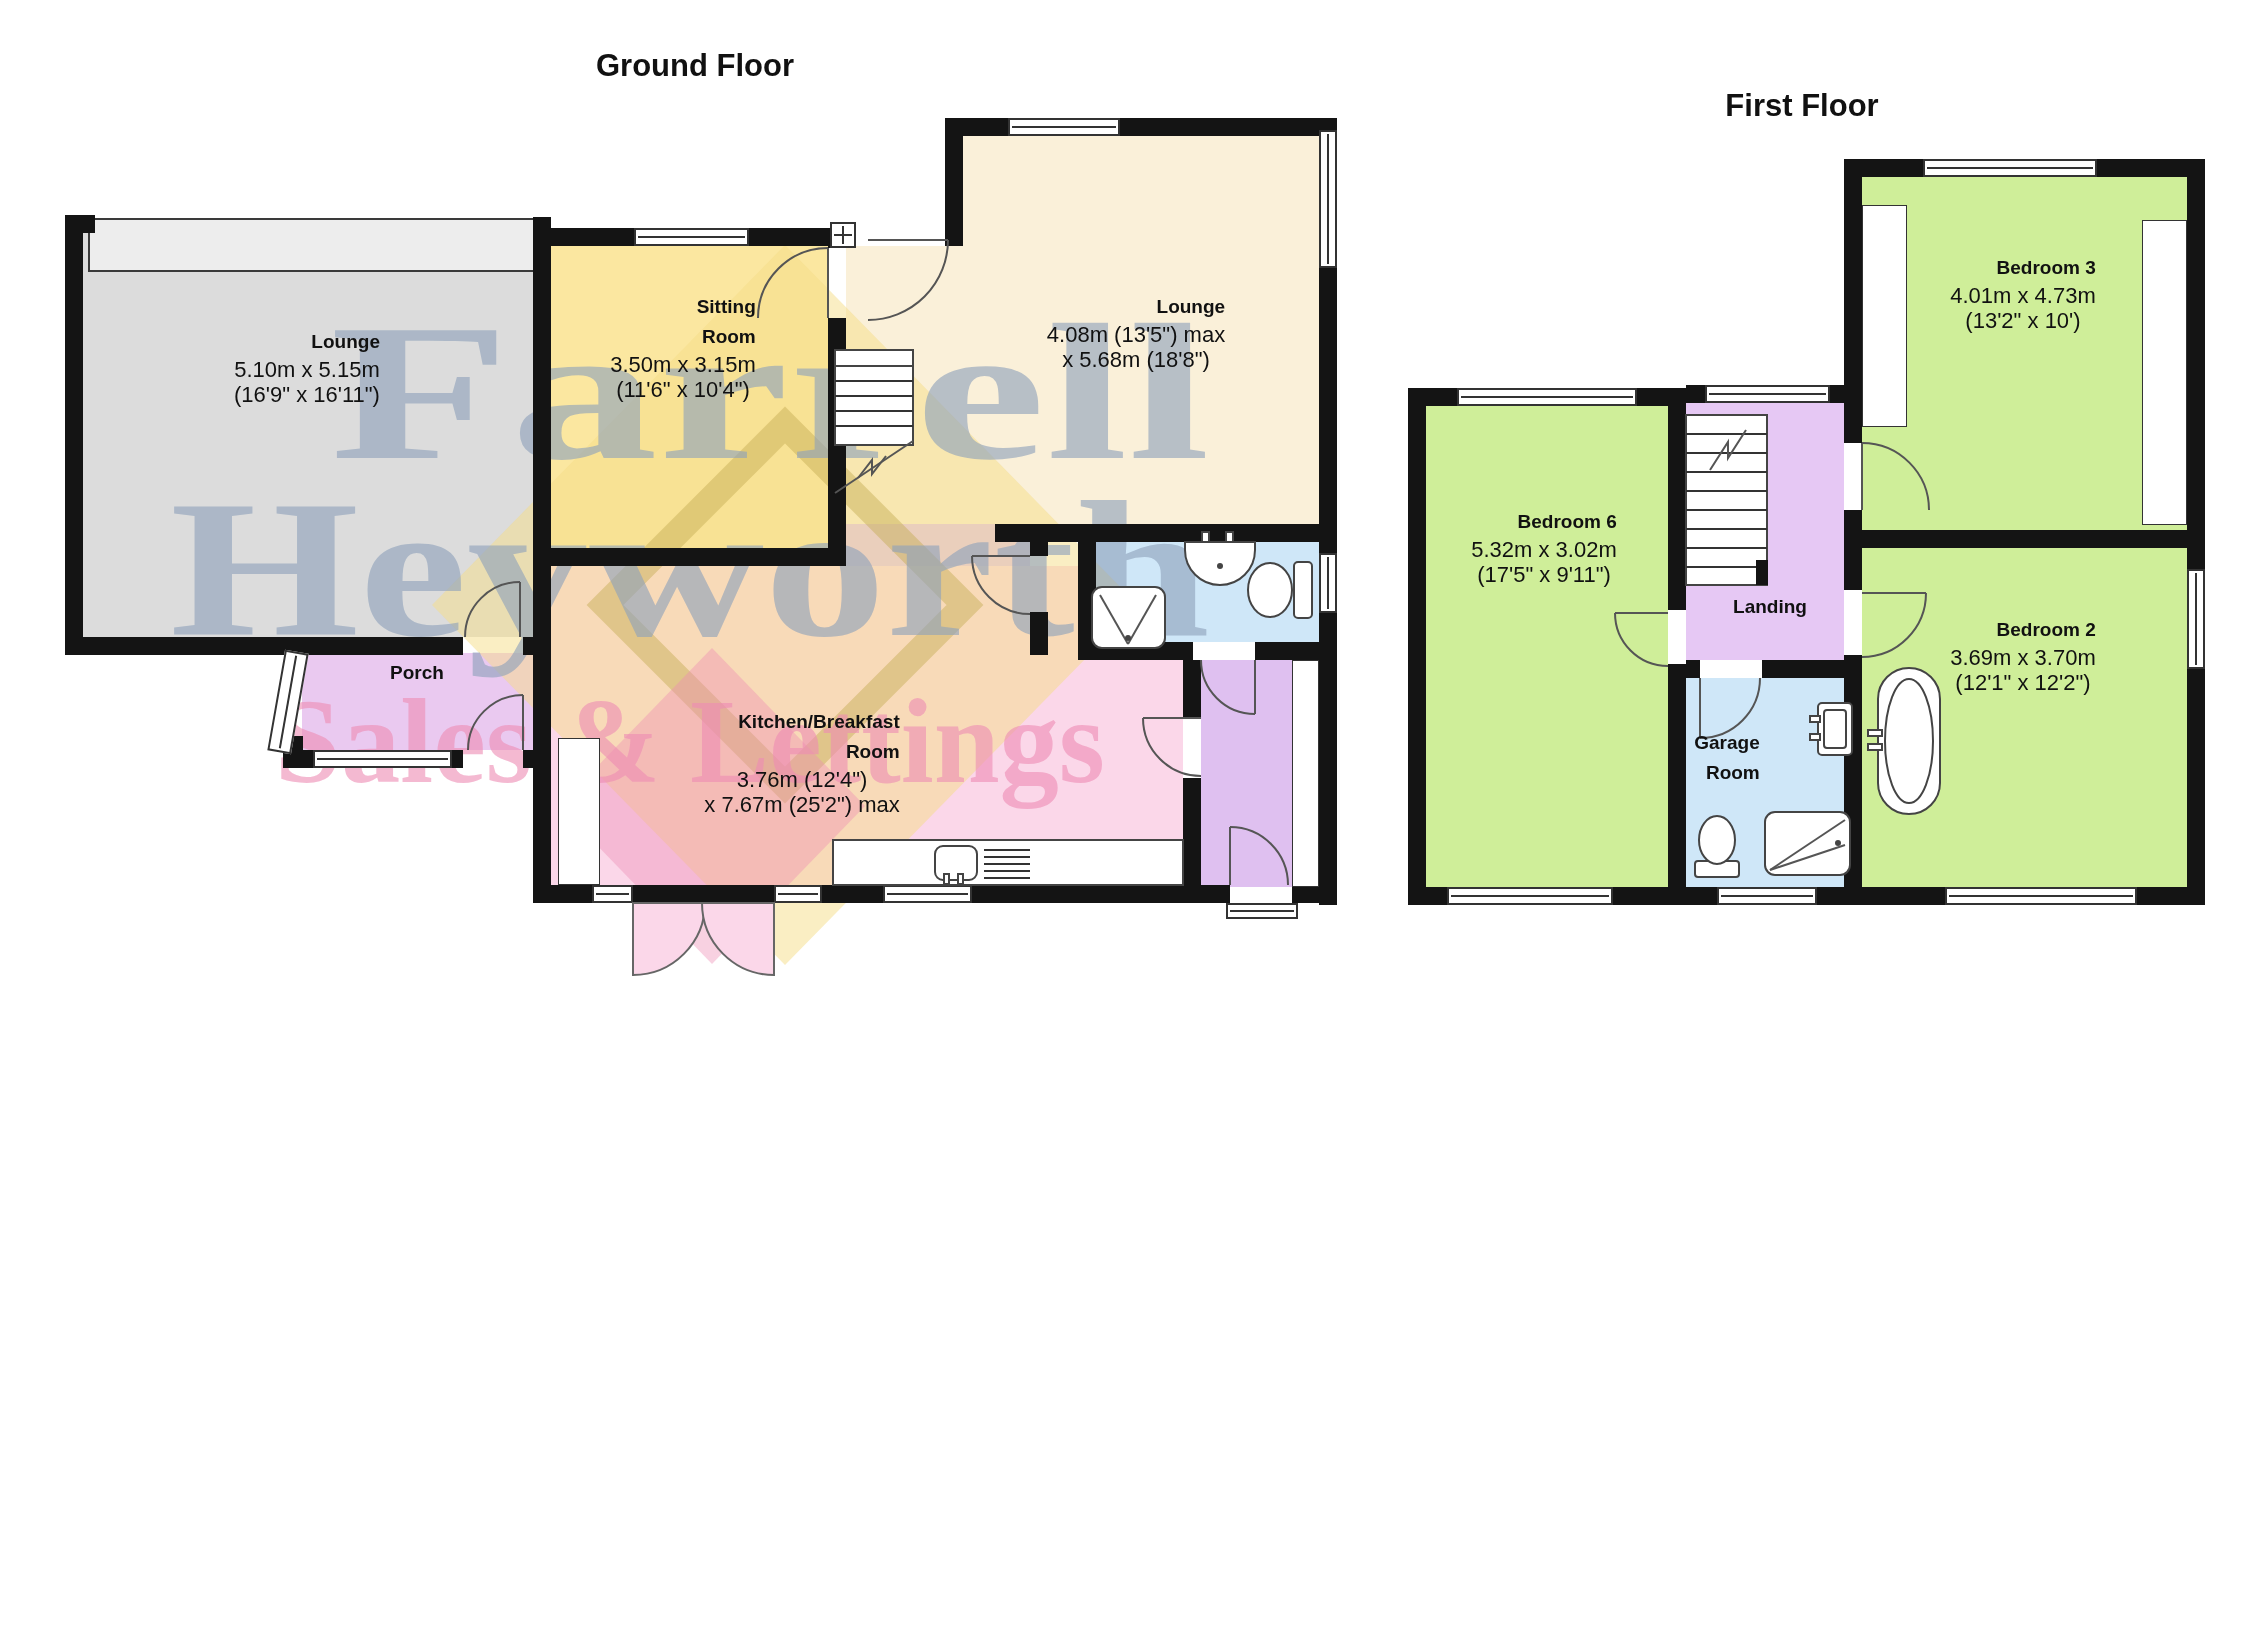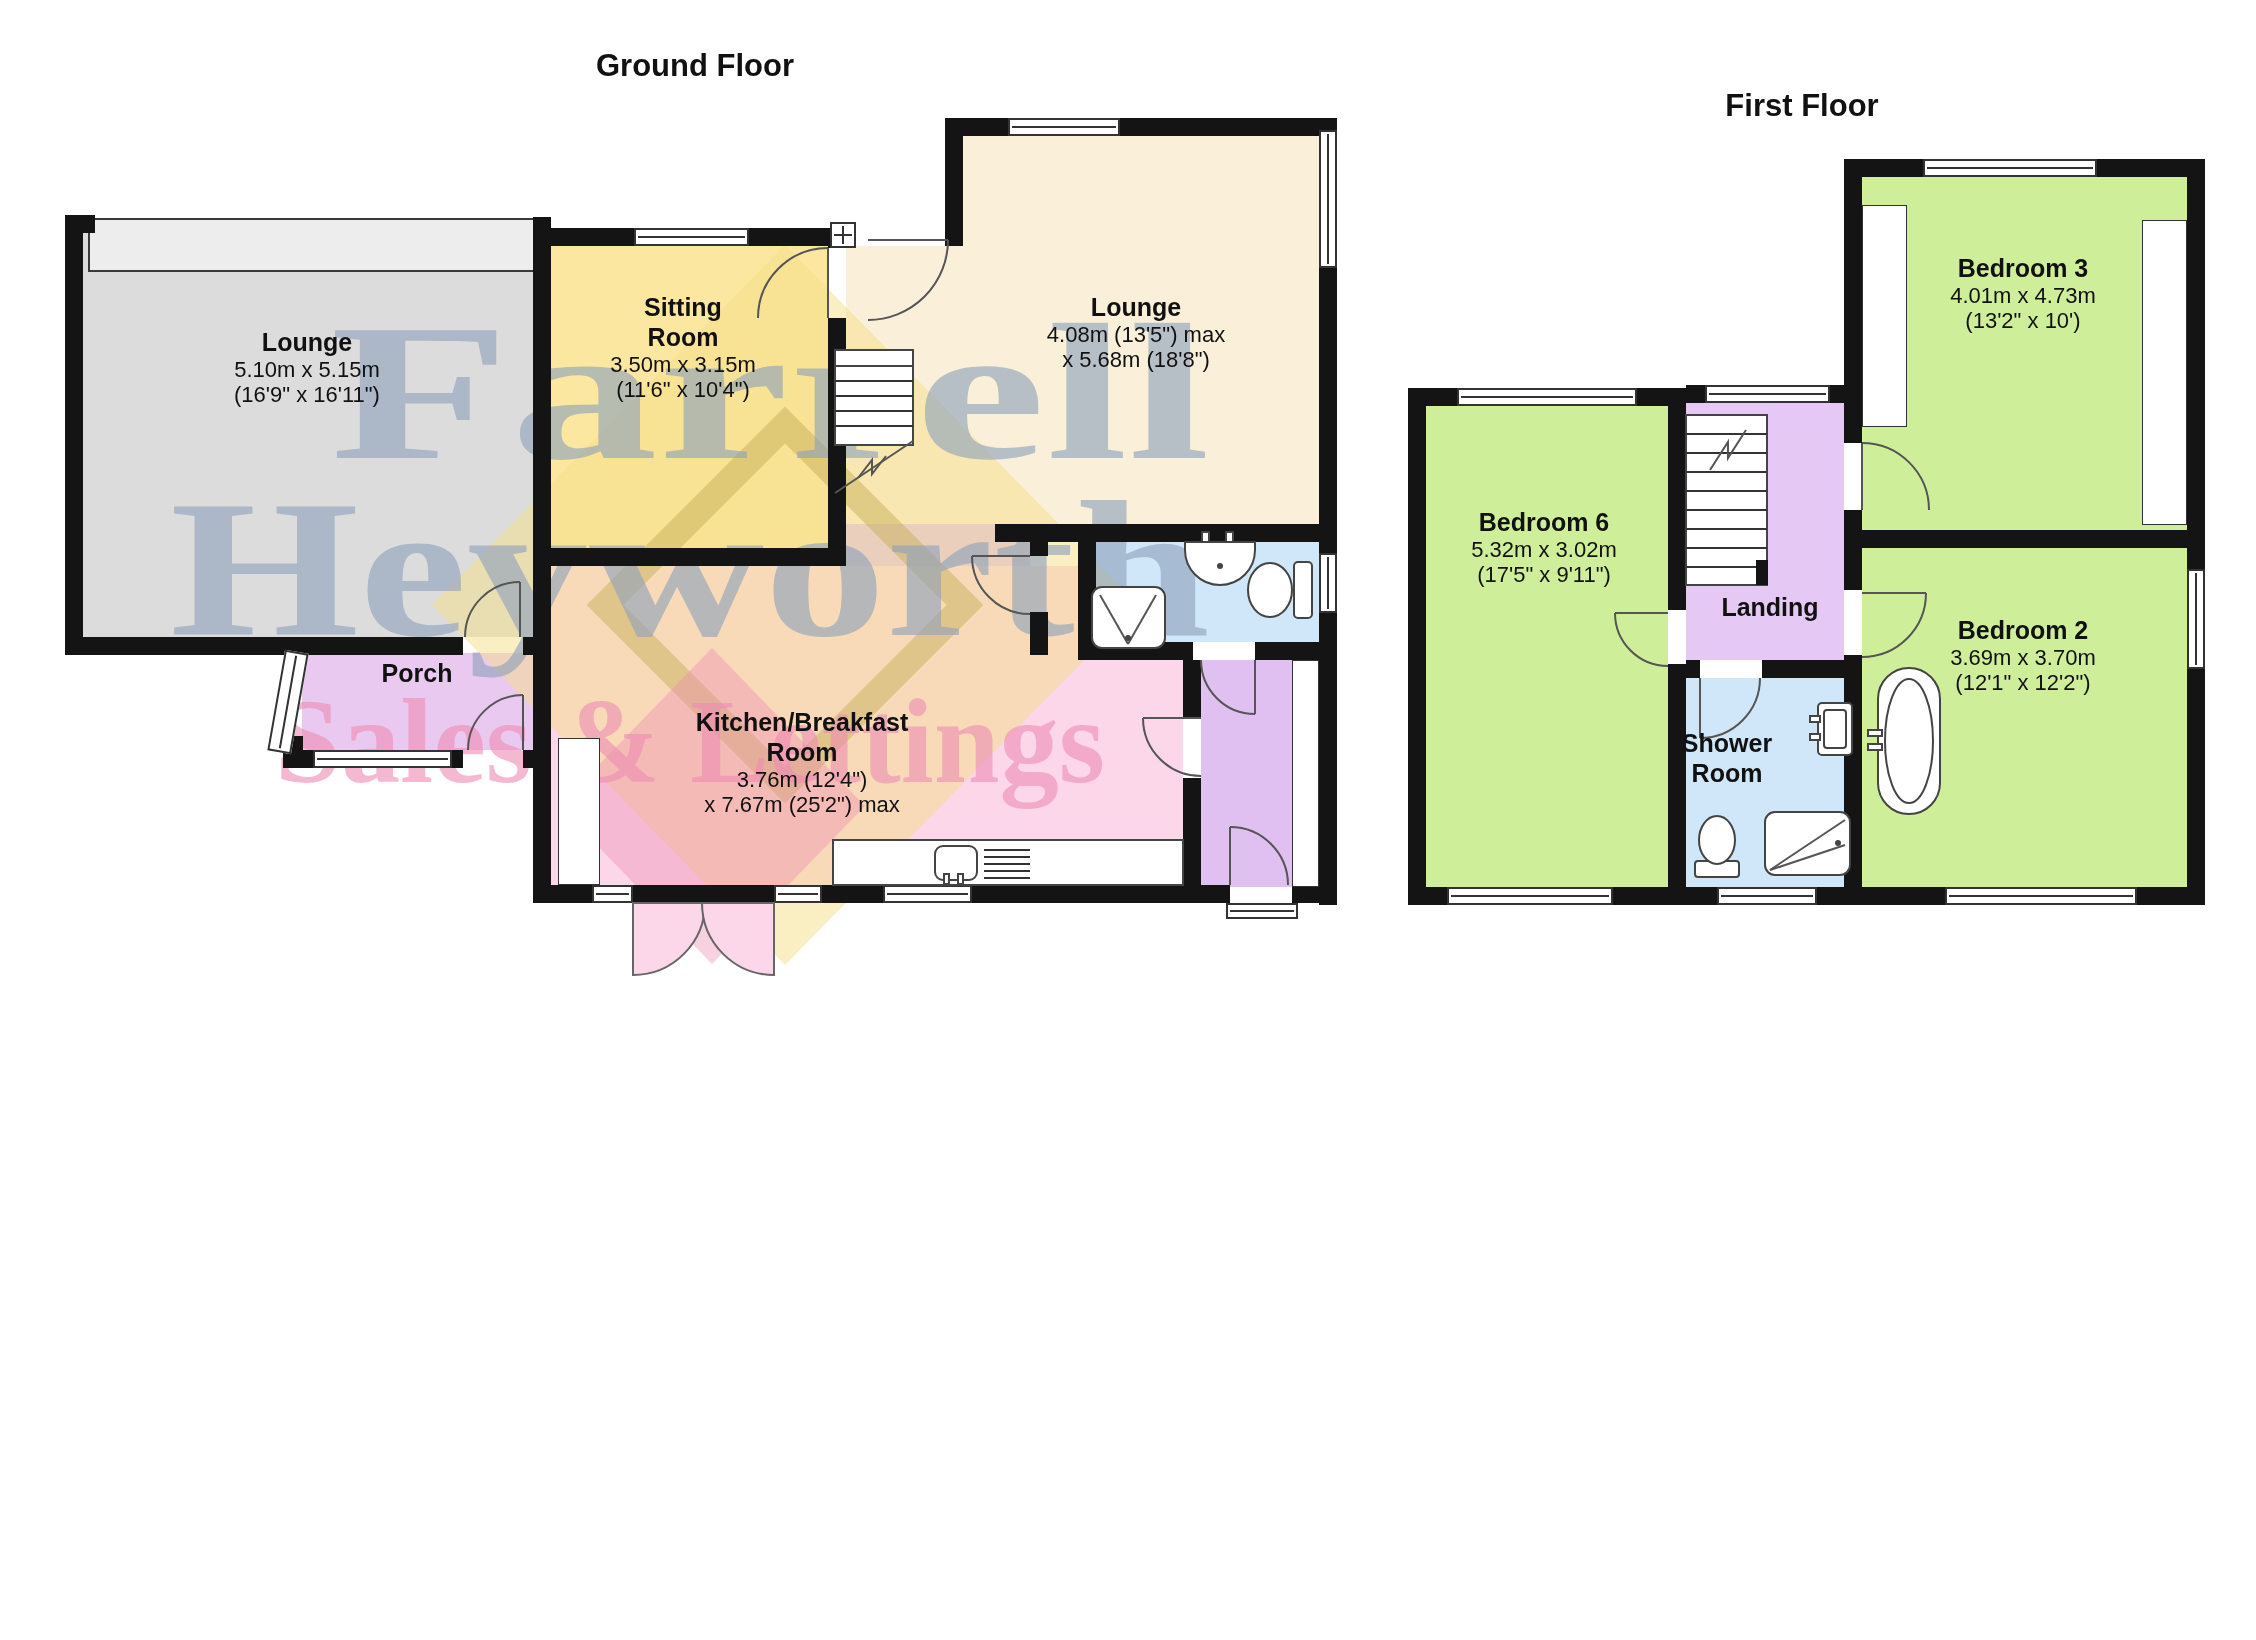--- a/index.html
+++ b/index.html
@@ -6,21 +6,21 @@
   .plan{position:relative;width:2256px;height:1640px;background:#fff;overflow:hidden;
         font-family:"Liberation Sans",sans-serif;}
   .fill,.wall,.win-h,.win-v,.win-sq,.white-box{position:absolute;box-sizing:border-box;}
   .wall{background:var(--wall);}
   .fill{z-index:1;}
   .wm{position:absolute;left:0;top:0;z-index:2;}
   .struct{z-index:3;}
   .detail{position:absolute;left:0;top:0;z-index:4;}
   .lbl{position:absolute;z-index:5;transform:translate(-50%,-50%);text-align:center;
        white-space:nowrap;color:#111;}
-  .lbl .nm{font-weight:bold;font-size:25px;line-height:30px;}
+  .lbl .nm{font-weight:bold;font-size:19px;line-height:30px;text-align:right;}
   .lbl .dm{font-size:22px;line-height:25px;}
   .title{font-weight:bold;font-size:31px;}
   .win-h,.win-v,.win-sq,.white-box{background:#fff;border:2px solid #333;}
   .win-h::before{content:'';position:absolute;left:2px;right:2px;top:50%;margin-top:-1px;height:2px;background:#333;}
   .win-v::before{content:'';position:absolute;top:2px;bottom:2px;left:50%;margin-left:-1px;width:2px;background:#333;}
   .win-sq::before{content:'';position:absolute;left:2px;right:2px;top:50%;margin-top:-1px;height:2px;background:#333;}
   .win-sq::after{content:'';position:absolute;top:2px;bottom:2px;left:50%;margin-left:-1px;width:2px;background:#333;}
   svg line,svg path.arc,svg polyline{stroke:#555;stroke-width:2;fill:none;}
   svg .fx{stroke:#444;stroke-width:2;fill:#fff;}
   svg .tread{stroke:#333;stroke-width:2;}
@@ -298,17 +298,17 @@
   </div>
   <div class="lbl" style="left:1770px;top:607px;">
     <div class="nm">Landing</div>
   </div>
   <div class="lbl" style="left:2023px;top:655px;">
     <div class="nm">Bedroom 2</div>
     <div class="dm">3.69m x 3.70m</div>
     <div class="dm">(12'1" x 12'2")</div>
   </div>
   <div class="lbl" style="left:1727px;top:758px;">
-    <div class="nm">Shower</div>
+    <div class="nm">Garage</div>
     <div class="nm">Room</div>
   </div>
 
 </div>
 
 </body></html>

